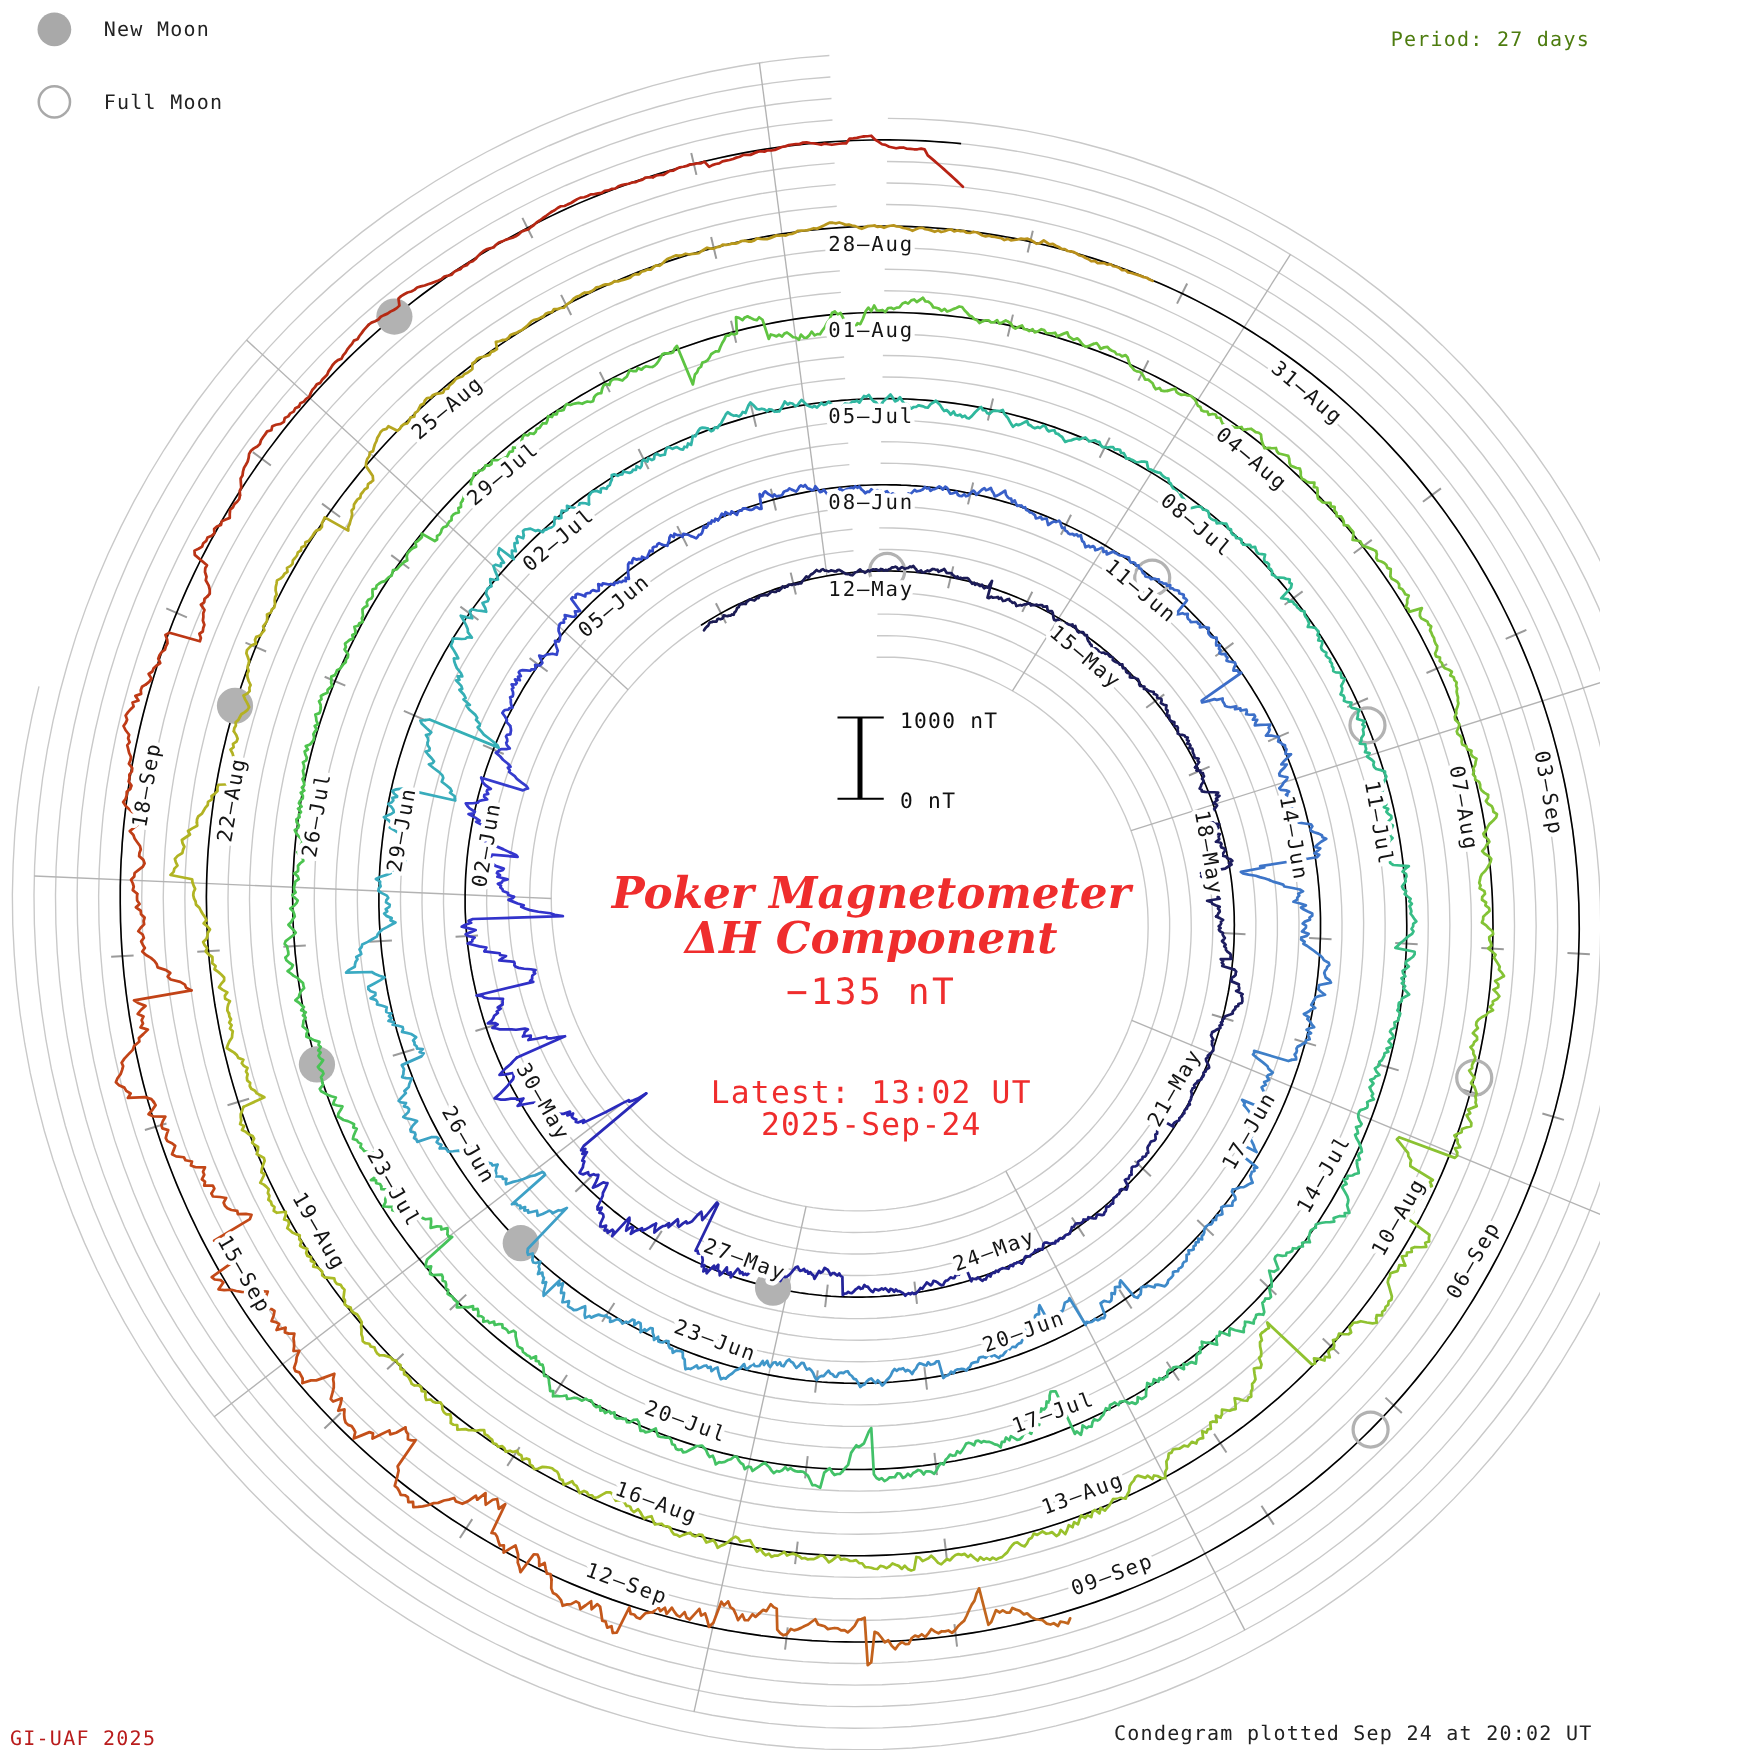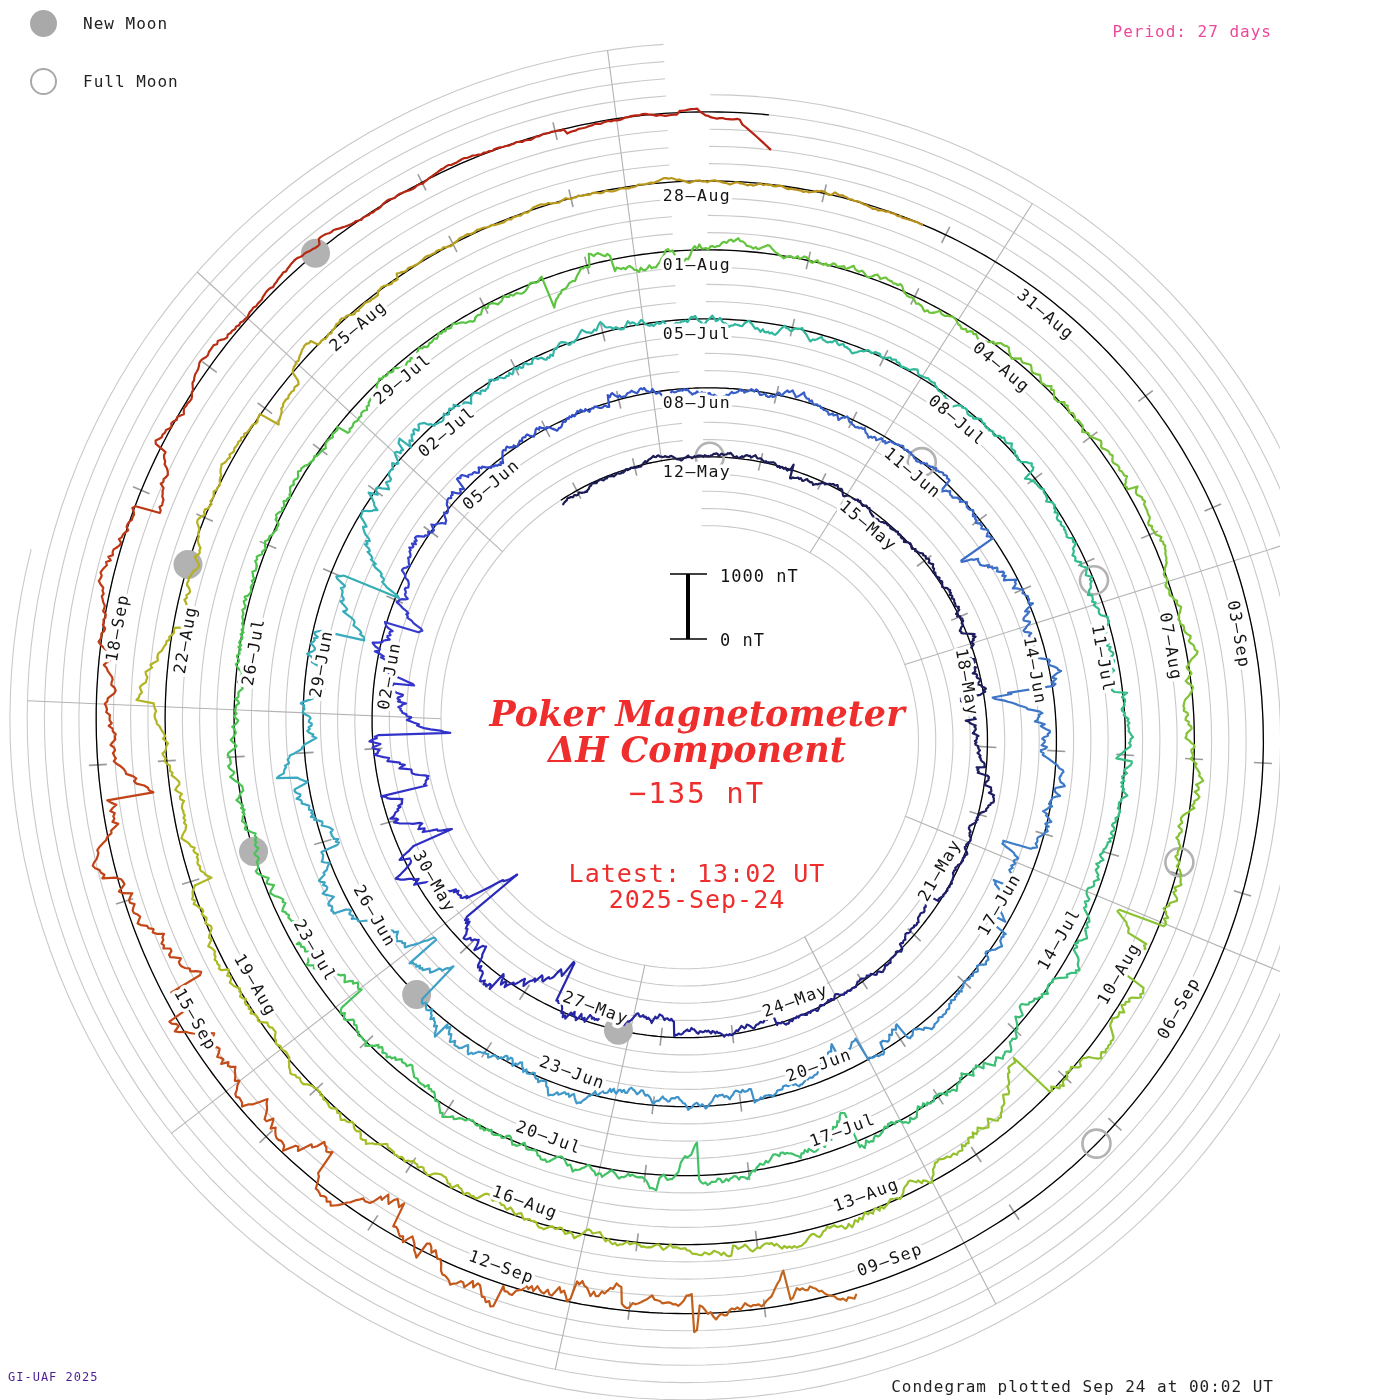--- a/index.html
+++ b/index.html
@@ -1,26 +1,26 @@
 <!DOCTYPE html>
 <html><head>
 <meta charset="utf-8">
 <style>
   html,body{margin:0;padding:0;background:#fff;}
   #stage{position:relative;width:1280px;height:1400px;background:#ffffff;overflow:hidden;
          font-family:"DejaVu Sans Mono", monospace;}
-  .corner-text{position:absolute;font-size:15px;color:#ec4899;letter-spacing:1px;white-space:nowrap;}
+  .corner-text{position:absolute;font-size:15px;color:#4d7c0f;letter-spacing:1px;white-space:nowrap;}
   #legend{position:absolute;left:30px;top:6px;}
   .legend-row{display:flex;align-items:center;height:34px;margin-bottom:24px;}
   .legend-swatch{width:27px;height:27px;border-radius:50%;margin-right:26px;}
   .swatch-filled{background:#a9a9a9;}
   .swatch-open{background:#fff;border:2px solid #a9a9a9;box-sizing:border-box;}
   .legend-label{font-size:16px;color:#222;letter-spacing:1px;}
   #period-label{right:8px;top:22px;font-size:16px;}
-  #credit-label{left:8px;bottom:16px;color:#4c1d95;font-size:12px;}
+  #credit-label{left:8px;bottom:0;color:#b91c1c;font-size:16px;}
   #plotted-label{right:6px;bottom:4px;color:#222;font-size:16px;}
   svg{position:absolute;left:0;top:0;}
   .ctr-title{font-family:"DejaVu Serif", serif;font-style:italic;font-weight:600;
              fill:#ef2d2d;font-size:35px;}
   .ctr-value{fill:#ef2d2d;font-size:29px;letter-spacing:2px;font-family:"DejaVu Sans Mono",monospace;}
   .ctr-latest{fill:#ef2d2d;font-size:25px;letter-spacing:1px;font-family:"DejaVu Sans Mono",monospace;}
   .sb-label{fill:#111;font-size:17px;letter-spacing:1px;font-family:"DejaVu Sans Mono",monospace;}
   .date-label{font-family:"DejaVu Sans Mono",monospace;font-size:16.5px;letter-spacing:1.5px;
               fill:#141414;paint-order:stroke;stroke:#ffffff;stroke-width:7px;stroke-linejoin:round;}
 </style>
@@ -35,21 +35,21 @@
       <span class="legend-label">New Moon</span>
     </div>
     <div class="legend-row">
       <span class="legend-swatch swatch-open"></span>
       <span class="legend-label">Full Moon</span>
     </div>
   </div>
 
   <div id="period-label" class="corner-text">Period: 27 days</div>
   <div id="credit-label" class="corner-text">GI-UAF 2025</div>
-  <div id="plotted-label" class="corner-text">Condegram plotted Sep 24 at 00:02 UT</div>
+  <div id="plotted-label" class="corner-text">Condegram plotted Sep 24 at 20:02 UT</div>
 
   <svg id="condegram" width="1400" height="1400" viewBox="0 0 1400 1400">
     <g id="g-grid">
         <path d="M701.3 525.8 L708.4 525.7 L715.6 525.8 L722.7 526.2 L729.9 526.9 L737.0 527.8 L744.2 528.9 L751.3 530.3 L758.3 532.0 L765.3 533.9 L772.2 536.0 L779.1 538.4 L785.9 541.0 L792.6 543.9 L799.3 547.0 L805.8 550.4 L812.2 554.0 L818.5 557.8 L824.6 561.8 L830.7 566.1 L836.6 570.6 L842.3 575.3 L847.9 580.2 L853.3 585.2 L858.6 590.5 L863.6 596.0 L868.5 601.7 L873.2 607.5 L877.7 613.6 L882.0 619.7 L886.0 626.1 L889.9 632.6 L893.5 639.2 L896.9 646.0 L900.1 652.8 L903.0 659.9 L905.7 667.0 L908.2 674.2 L910.4 681.5 L912.3 688.9 L914.0 696.4 L915.4 704.0 L916.6 711.6 L917.4 719.2 L918.1 726.9 L918.4 734.6 L918.5 742.4 L918.3 750.1 L917.9 757.9 L917.1 765.7 L916.1 773.4 L914.9 781.1 L913.3 788.8 L911.5 796.4 L909.4 804.0 L907.1 811.5 L904.4 818.9 L901.6 826.3 L898.4 833.5 L895.0 840.7 L891.4 847.7 L887.5 854.6 L883.3 861.4 L878.9 868.1 L874.3 874.6 L869.4 880.9 L864.3 887.1 L859.0 893.1 L853.5 899.0 L847.7 904.6 L841.8 910.1 L835.6 915.3 L829.3 920.4 L822.8 925.2 L816.1 929.8 L809.2 934.2 L802.2 938.3 L795.0 942.2 L787.7 945.8 L780.3 949.2 L772.7 952.4 L765.0 955.2 L757.2 957.8 L749.3 960.2 L741.3 962.2 L733.2 964.0 L725.1 965.5 L716.9 966.7 L708.6 967.7 L700.3 968.3 L692.0 968.7 L683.7 968.7 L675.3 968.5 L666.9 968.0 L658.6 967.2 L650.3 966.1 L642.0 964.7 L633.7 963.0 L625.5 961.0 L617.4 958.7 L609.3 956.1 L601.3 953.3 L593.4 950.2 L585.6 946.8 L577.9 943.1 L570.4 939.1 L562.9 934.9 L555.6 930.4 L548.5 925.7 L541.5 920.6 L534.7 915.4 L528.1 909.9 L521.6 904.2 L515.4 898.2 L509.3 892.0 L503.5 885.6 L497.9 879.0 L492.5 872.2 L487.3 865.1 L482.4 857.9 L477.7 850.5 L473.3 843.0 L469.2 835.3 L465.3 827.4 L461.6 819.4 L458.3 811.3 L455.2 803.0 L452.5 794.6 L450.0 786.1 L447.8 777.5 L445.9 768.9 L444.3 760.1 L443.1 751.3 L442.1 742.5 L441.4 733.6 L441.1 724.6 L441.0 715.7 L441.3 706.7 L441.9 697.8 L442.8 688.8 L444.0 679.9 L445.5 671.0 L447.4 662.2 L449.5 653.4 L452.0 644.7 L454.8 636.0 L457.8 627.5 L461.2 619.1 L464.9 610.7 L468.9 602.5 L473.1 594.4 L477.7 586.5 L482.5 578.7 L487.6 571.1 L493.0 563.6 L498.6 556.3 L504.5 549.3 L510.7 542.4 L517.1 535.7 L523.7 529.3 L530.6 523.0 L537.7 517.0 L545.0 511.3 L552.5 505.8 L560.2 500.6 L568.1 495.6 L576.2 490.9 L584.5 486.5 L592.9 482.4 L601.5 478.5 L610.2 475.0 L619.0 471.7 L628.0 468.8 L637.1 466.2 L646.2 463.9 L655.5 461.9 L664.8 460.2 L674.2 458.9 L683.7 457.9 " fill="none" stroke="#c9c9c9" stroke-width="1.1"></path>
         <path d="M701.6 508.6 L709.4 508.5 L717.1 508.7 L724.9 509.1 L732.7 509.9 L740.4 510.9 L748.1 512.1 L755.8 513.7 L763.4 515.5 L771.0 517.6 L778.5 519.9 L785.9 522.6 L793.3 525.4 L800.5 528.6 L807.7 532.0 L814.7 535.6 L821.6 539.5 L828.4 543.7 L835.1 548.1 L841.6 552.7 L847.9 557.6 L854.1 562.7 L860.1 568.0 L866.0 573.5 L871.6 579.3 L877.1 585.2 L882.3 591.4 L887.4 597.7 L892.2 604.2 L896.8 610.9 L901.2 617.8 L905.3 624.8 L909.2 632.0 L912.8 639.3 L916.2 646.7 L919.4 654.3 L922.2 662.0 L924.8 669.8 L927.2 677.7 L929.2 685.7 L931.0 693.8 L932.5 701.9 L933.7 710.1 L934.7 718.4 L935.3 726.7 L935.7 735.0 L935.7 743.3 L935.5 751.7 L935.0 760.1 L934.2 768.4 L933.1 776.7 L931.7 785.0 L930.0 793.3 L928.0 801.5 L925.7 809.6 L923.1 817.7 L920.3 825.7 L917.2 833.6 L913.8 841.4 L910.1 849.1 L906.1 856.6 L901.9 864.1 L897.4 871.4 L892.7 878.5 L887.6 885.5 L882.4 892.3 L876.9 898.9 L871.2 905.4 L865.2 911.6 L859.0 917.7 L852.6 923.5 L846.0 929.1 L839.2 934.5 L832.1 939.7 L824.9 944.6 L817.5 949.3 L810.0 953.7 L802.3 957.8 L794.4 961.7 L786.4 965.4 L778.3 968.7 L770.0 971.8 L761.6 974.5 L753.1 977.0 L744.5 979.2 L735.9 981.1 L727.1 982.7 L718.3 983.9 L709.5 984.9 L700.6 985.6 L691.6 985.9 L682.7 986.0 L673.7 985.7 L664.8 985.1 L655.8 984.2 L646.9 983.0 L638.0 981.5 L629.2 979.6 L620.4 977.5 L611.7 975.0 L603.0 972.2 L594.5 969.2 L586.1 965.8 L577.7 962.1 L569.5 958.1 L561.4 953.9 L553.5 949.3 L545.7 944.5 L538.1 939.4 L530.6 934.0 L523.3 928.4 L516.3 922.5 L509.4 916.3 L502.7 909.9 L496.3 903.3 L490.0 896.4 L484.0 889.3 L478.3 882.0 L472.8 874.5 L467.6 866.8 L462.6 858.9 L457.9 850.8 L453.5 842.5 L449.4 834.1 L445.5 825.5 L442.0 816.8 L438.7 808.0 L435.8 799.0 L433.2 789.9 L430.9 780.8 L428.9 771.5 L427.2 762.2 L425.9 752.8 L424.9 743.3 L424.2 733.8 L423.8 724.3 L423.8 714.7 L424.1 705.2 L424.8 695.6 L425.8 686.1 L427.1 676.6 L428.7 667.1 L430.7 657.7 L433.1 648.3 L435.7 639.0 L438.7 629.8 L442.0 620.7 L445.6 611.7 L449.6 602.8 L453.8 594.1 L458.4 585.5 L463.2 577.0 L468.4 568.7 L473.9 560.6 L479.6 552.7 L485.6 545.0 L492.0 537.5 L498.5 530.1 L505.4 523.1 L512.5 516.2 L519.8 509.6 L527.4 503.2 L535.2 497.1 L543.2 491.3 L551.4 485.8 L559.8 480.5 L568.4 475.5 L577.2 470.8 L586.2 466.5 L595.3 462.4 L604.6 458.6 L614.0 455.2 L623.6 452.1 L633.2 449.4 L643.0 446.9 L652.9 444.8 L662.8 443.1 L672.8 441.7 L682.8 440.6 " fill="none" stroke="#c9c9c9" stroke-width="1.1"></path>
         <path d="M702.0 491.3 L710.3 491.3 L718.7 491.5 L727.1 492.0 L735.4 492.8 L743.7 493.9 L752.0 495.3 L760.3 497.0 L768.5 499.0 L776.6 501.3 L784.7 503.9 L792.7 506.7 L800.6 509.8 L808.4 513.2 L816.1 516.9 L823.6 520.9 L831.1 525.1 L838.4 529.6 L845.5 534.3 L852.5 539.4 L859.3 544.6 L865.9 550.1 L872.4 555.8 L878.6 561.8 L884.7 568.0 L890.5 574.4 L896.1 581.0 L901.5 587.8 L906.7 594.9 L911.6 602.1 L916.3 609.5 L920.7 617.0 L924.8 624.7 L928.7 632.6 L932.4 640.6 L935.7 648.7 L938.8 657.0 L941.5 665.4 L944.0 673.9 L946.2 682.5 L948.1 691.1 L949.7 699.9 L950.9 708.7 L951.9 717.5 L952.6 726.4 L952.9 735.4 L953.0 744.3 L952.7 753.3 L952.1 762.2 L951.2 771.2 L950.0 780.1 L948.5 789.0 L946.6 797.8 L944.5 806.6 L942.0 815.3 L939.2 824.0 L936.2 832.5 L932.8 840.9 L929.1 849.3 L925.1 857.5 L920.9 865.6 L916.3 873.5 L911.5 881.3 L906.4 888.9 L901.0 896.4 L895.4 903.7 L889.5 910.7 L883.3 917.6 L876.9 924.3 L870.3 930.7 L863.4 937.0 L856.3 943.0 L849.0 948.7 L841.5 954.2 L833.8 959.4 L825.9 964.4 L817.8 969.1 L809.5 973.5 L801.1 977.6 L792.5 981.5 L783.8 985.0 L775.0 988.3 L766.0 991.2 L756.9 993.8 L747.8 996.1 L738.5 998.1 L729.2 999.8 L719.8 1001.1 L710.3 1002.1 L700.8 1002.8 L691.3 1003.2 L681.7 1003.2 L672.2 1002.9 L662.6 1002.2 L653.1 1001.2 L643.6 999.9 L634.1 998.3 L624.7 996.3 L615.3 993.9 L606.0 991.3 L596.8 988.3 L587.7 985.0 L578.7 981.4 L569.8 977.4 L561.1 973.2 L552.5 968.6 L544.0 963.8 L535.7 958.6 L527.6 953.1 L519.7 947.4 L512.0 941.4 L504.5 935.0 L497.1 928.5 L490.1 921.6 L483.2 914.5 L476.6 907.2 L470.2 899.6 L464.1 891.8 L458.3 883.8 L452.8 875.6 L447.5 867.2 L442.5 858.6 L437.8 849.8 L433.5 840.8 L429.4 831.7 L425.6 822.4 L422.2 813.0 L419.1 803.4 L416.4 793.8 L413.9 784.0 L411.8 774.1 L410.1 764.2 L408.7 754.2 L407.6 744.2 L406.9 734.1 L406.6 723.9 L406.6 713.8 L407.0 703.6 L407.7 693.4 L408.7 683.3 L410.2 673.2 L412.0 663.1 L414.1 653.1 L416.6 643.2 L419.4 633.3 L422.6 623.6 L426.1 613.9 L430.0 604.4 L434.2 594.9 L438.7 585.7 L443.6 576.5 L448.8 567.6 L454.3 558.8 L460.1 550.2 L466.2 541.8 L472.7 533.6 L479.4 525.6 L486.4 517.9 L493.6 510.4 L501.2 503.1 L509.0 496.1 L517.0 489.4 L525.3 483.0 L533.8 476.8 L542.6 470.9 L551.5 465.4 L560.7 460.1 L570.0 455.2 L579.5 450.6 L589.2 446.3 L599.1 442.3 L609.1 438.7 L619.2 435.4 L629.4 432.5 L639.8 430.0 L650.2 427.8 L660.7 426.0 L671.3 424.5 L682.0 423.4 " fill="none" stroke="#c9c9c9" stroke-width="1.1"></path>
         <path d="M702.4 474.1 L711.3 474.0 L720.3 474.3 L729.2 474.9 L738.2 475.8 L747.1 477.0 L756.0 478.5 L764.8 480.4 L773.6 482.5 L782.3 485.0 L791.0 487.8 L799.5 490.8 L807.9 494.2 L816.3 497.9 L824.5 501.9 L832.6 506.1 L840.5 510.7 L848.3 515.5 L855.9 520.6 L863.4 526.0 L870.7 531.6 L877.7 537.5 L884.6 543.7 L891.3 550.1 L897.7 556.7 L904.0 563.6 L910.0 570.7 L915.7 578.0 L921.2 585.5 L926.4 593.2 L931.4 601.1 L936.1 609.2 L940.5 617.5 L944.6 625.9 L948.5 634.5 L952.0 643.2 L955.3 652.0 L958.2 661.0 L960.8 670.1 L963.1 679.2 L965.1 688.5 L966.8 697.8 L968.1 707.2 L969.1 716.7 L969.8 726.2 L970.2 735.7 L970.2 745.3 L969.9 754.8 L969.2 764.4 L968.2 773.9 L966.9 783.4 L965.3 792.9 L963.3 802.3 L960.9 811.7 L958.3 821.0 L955.3 830.2 L952.0 839.3 L948.4 848.3 L944.4 857.2 L940.2 865.9 L935.6 874.5 L930.8 883.0 L925.6 891.3 L920.1 899.4 L914.4 907.3 L908.4 915.0 L902.0 922.5 L895.5 929.9 L888.6 936.9 L881.5 943.8 L874.2 950.4 L866.6 956.8 L858.8 962.9 L850.8 968.7 L842.6 974.2 L834.2 979.5 L825.6 984.5 L816.8 989.2 L807.8 993.5 L798.7 997.6 L789.4 1001.4 L780.0 1004.8 L770.4 1007.9 L760.8 1010.6 L751.0 1013.1 L741.1 1015.2 L731.2 1016.9 L721.2 1018.3 L711.2 1019.4 L701.1 1020.1 L690.9 1020.4 L680.8 1020.4 L670.6 1020.0 L660.4 1019.3 L650.3 1018.3 L640.2 1016.8 L630.1 1015.0 L620.1 1012.9 L610.2 1010.4 L600.3 1007.6 L590.6 1004.4 L580.9 1000.9 L571.4 997.0 L561.9 992.8 L552.7 988.3 L543.5 983.4 L534.6 978.2 L525.8 972.7 L517.2 966.9 L508.8 960.8 L500.6 954.3 L492.6 947.6 L484.9 940.6 L477.4 933.4 L470.1 925.8 L463.1 918.0 L456.4 910.0 L450.0 901.7 L443.8 893.2 L437.9 884.4 L432.4 875.5 L427.1 866.3 L422.2 857.0 L417.6 847.5 L413.3 837.8 L409.3 827.9 L405.7 817.9 L402.4 807.8 L399.5 797.6 L397.0 787.2 L394.8 776.8 L393.0 766.3 L391.5 755.7 L390.4 745.0 L389.7 734.3 L389.3 723.6 L389.4 712.8 L389.8 702.0 L390.6 691.3 L391.7 680.6 L393.3 669.9 L395.2 659.2 L397.4 648.6 L400.1 638.1 L403.1 627.7 L406.5 617.3 L410.3 607.1 L414.4 597.0 L418.9 587.1 L423.7 577.3 L428.9 567.6 L434.4 558.1 L440.2 548.9 L446.4 539.8 L452.9 530.9 L459.7 522.3 L466.8 513.8 L474.2 505.7 L481.9 497.7 L489.9 490.1 L498.2 482.7 L506.7 475.6 L515.5 468.8 L524.5 462.3 L533.7 456.1 L543.2 450.3 L552.9 444.7 L562.8 439.5 L572.8 434.7 L583.1 430.1 L593.5 426.0 L604.1 422.2 L614.8 418.8 L625.6 415.7 L636.5 413.0 L647.6 410.7 L658.7 408.8 L669.9 407.3 L681.2 406.2 " fill="none" stroke="#c9c9c9" stroke-width="1.1"></path>
         <path d="M702.7 456.8 L712.3 456.8 L721.8 457.1 L731.4 457.8 L740.9 458.8 L750.4 460.1 L759.9 461.7 L769.3 463.7 L778.7 466.1 L788.0 468.7 L797.2 471.7 L806.3 475.0 L815.3 478.6 L824.2 482.6 L832.9 486.8 L841.5 491.4 L850.0 496.2 L858.3 501.4 L866.4 506.9 L874.3 512.6 L882.0 518.6 L889.5 525.0 L896.9 531.5 L903.9 538.4 L910.8 545.5 L917.4 552.8 L923.8 560.4 L929.9 568.2 L935.7 576.2 L941.2 584.4 L946.5 592.8 L951.5 601.4 L956.2 610.2 L960.5 619.2 L964.6 628.3 L968.4 637.6 L971.8 647.0 L974.9 656.6 L977.6 666.2 L980.1 676.0 L982.2 685.9 L983.9 695.8 L985.3 705.8 L986.4 715.8 L987.1 725.9 L987.4 736.1 L987.4 746.2 L987.0 756.4 L986.3 766.6 L985.3 776.7 L983.8 786.8 L982.0 796.9 L979.9 806.9 L977.4 816.8 L974.6 826.7 L971.4 836.4 L967.9 846.1 L964.0 855.6 L959.8 865.1 L955.3 874.3 L950.4 883.5 L945.2 892.4 L939.7 901.2 L933.9 909.8 L927.8 918.2 L921.3 926.4 L914.6 934.4 L907.6 942.1 L900.4 949.6 L892.8 956.9 L885.0 963.9 L877.0 970.6 L868.7 977.0 L860.2 983.2 L851.4 989.1 L842.5 994.6 L833.3 999.9 L824.0 1004.8 L814.5 1009.4 L804.8 1013.7 L794.9 1017.7 L784.9 1021.3 L774.8 1024.6 L764.6 1027.5 L754.2 1030.0 L743.8 1032.2 L733.3 1034.0 L722.7 1035.5 L712.0 1036.6 L701.3 1037.3 L690.6 1037.7 L679.8 1037.6 L669.0 1037.2 L658.3 1036.4 L647.6 1035.3 L636.9 1033.7 L626.2 1031.8 L615.6 1029.6 L605.1 1026.9 L594.7 1023.9 L584.3 1020.5 L574.1 1016.7 L564.0 1012.6 L554.1 1008.1 L544.3 1003.3 L534.6 998.1 L525.1 992.6 L515.9 986.8 L506.8 980.6 L497.9 974.1 L489.3 967.3 L480.8 960.2 L472.7 952.8 L464.7 945.1 L457.1 937.1 L449.7 928.8 L442.6 920.3 L435.8 911.5 L429.3 902.5 L423.1 893.3 L417.3 883.8 L411.7 874.1 L406.5 864.2 L401.7 854.2 L397.1 843.9 L393.0 833.5 L389.2 822.9 L385.8 812.2 L382.7 801.4 L380.0 790.5 L377.7 779.4 L375.8 768.3 L374.3 757.1 L373.2 745.8 L372.4 734.5 L372.1 723.2 L372.1 711.8 L372.6 700.5 L373.4 689.1 L374.7 677.8 L376.3 666.5 L378.4 655.3 L380.8 644.1 L383.6 633.0 L386.8 622.0 L390.4 611.1 L394.4 600.3 L398.8 589.7 L403.5 579.2 L408.6 568.8 L414.1 558.7 L419.9 548.7 L426.1 538.9 L432.6 529.3 L439.5 520.0 L446.7 510.9 L454.2 502.0 L462.1 493.4 L470.2 485.1 L478.6 477.0 L487.4 469.3 L496.4 461.8 L505.6 454.6 L515.1 447.8 L524.9 441.3 L534.9 435.1 L545.1 429.3 L555.5 423.9 L566.2 418.8 L577.0 414.0 L587.9 409.7 L599.1 405.7 L610.4 402.1 L621.8 398.9 L633.3 396.1 L644.9 393.7 L656.7 391.7 L668.5 390.1 L680.3 388.9 " fill="none" stroke="#c9c9c9" stroke-width="1.1"></path>
         <path d="M703.1 439.6 L713.2 439.6 L723.4 440.0 L733.6 440.7 L743.7 441.7 L753.8 443.2 L763.9 445.0 L773.9 447.1 L783.8 449.6 L793.7 452.4 L803.4 455.6 L813.1 459.1 L822.6 463.0 L832.1 467.2 L841.3 471.7 L850.5 476.6 L859.4 481.8 L868.2 487.3 L876.8 493.1 L885.2 499.2 L893.4 505.7 L901.4 512.4 L909.1 519.4 L916.6 526.6 L923.9 534.2 L930.9 542.0 L937.6 550.0 L944.0 558.3 L950.2 566.8 L956.1 575.6 L961.6 584.5 L966.9 593.7 L971.8 603.0 L976.4 612.5 L980.7 622.2 L984.7 632.1 L988.3 642.1 L991.6 652.2 L994.5 662.4 L997.0 672.8 L999.2 683.2 L1001.0 693.7 L1002.5 704.3 L1003.6 715.0 L1004.3 725.7 L1004.7 736.4 L1004.6 747.2 L1004.2 758.0 L1003.4 768.7 L1002.3 779.4 L1000.7 790.1 L998.8 800.8 L996.6 811.4 L993.9 821.9 L990.9 832.3 L987.5 842.7 L983.7 852.9 L979.6 863.0 L975.1 872.9 L970.3 882.7 L965.1 892.4 L959.6 901.9 L953.8 911.1 L947.6 920.2 L941.1 929.1 L934.3 937.7 L927.2 946.2 L919.8 954.3 L912.1 962.3 L904.1 969.9 L895.8 977.3 L887.3 984.4 L878.5 991.2 L869.5 997.7 L860.3 1003.9 L850.8 1009.7 L841.1 1015.3 L831.2 1020.5 L821.2 1025.3 L810.9 1029.9 L800.5 1034.0 L789.9 1037.8 L779.2 1041.2 L768.4 1044.3 L757.5 1047.0 L746.4 1049.3 L735.3 1051.2 L724.1 1052.7 L712.8 1053.8 L701.5 1054.6 L690.2 1054.9 L678.8 1054.9 L667.5 1054.4 L656.1 1053.6 L644.8 1052.3 L633.5 1050.7 L622.3 1048.6 L611.1 1046.2 L600.0 1043.4 L589.0 1040.2 L578.1 1036.6 L567.3 1032.6 L556.7 1028.2 L546.2 1023.5 L535.8 1018.4 L525.7 1012.9 L515.7 1007.1 L505.9 1000.9 L496.3 994.4 L487.0 987.5 L477.9 980.3 L469.0 972.8 L460.4 964.9 L452.1 956.8 L444.0 948.4 L436.3 939.6 L428.8 930.6 L421.6 921.4 L414.8 911.9 L408.3 902.1 L402.1 892.1 L396.3 881.9 L390.9 871.5 L385.8 860.8 L381.0 850.0 L376.7 839.1 L372.7 827.9 L369.1 816.6 L365.9 805.2 L363.1 793.7 L360.7 782.1 L358.7 770.3 L357.1 758.5 L355.9 746.7 L355.2 734.8 L354.8 722.8 L354.9 710.9 L355.4 698.9 L356.3 687.0 L357.7 675.0 L359.4 663.2 L361.6 651.3 L364.2 639.6 L367.1 627.9 L370.5 616.3 L374.4 604.9 L378.6 593.5 L383.2 582.3 L388.2 571.3 L393.6 560.4 L399.4 549.7 L405.5 539.2 L412.0 529.0 L418.9 518.9 L426.1 509.1 L433.7 499.5 L441.7 490.2 L449.9 481.2 L458.5 472.4 L467.4 464.0 L476.6 455.8 L486.0 448.0 L495.8 440.5 L505.8 433.3 L516.1 426.5 L526.6 420.0 L537.3 413.9 L548.3 408.2 L559.5 402.8 L570.8 397.9 L582.4 393.3 L594.1 389.2 L606.0 385.4 L618.0 382.1 L630.1 379.1 L642.3 376.6 L654.6 374.6 L667.0 372.9 L679.5 371.7 " fill="none" stroke="#c9c9c9" stroke-width="1.1"></path>
         <path d="M703.4 422.3 L714.2 422.4 L725.0 422.8 L735.7 423.6 L746.4 424.7 L757.1 426.3 L767.8 428.2 L778.4 430.4 L788.9 433.1 L799.3 436.1 L809.7 439.5 L819.9 443.3 L830.0 447.4 L839.9 451.9 L849.7 456.7 L859.4 461.9 L868.9 467.4 L878.1 473.2 L887.2 479.4 L896.1 485.9 L904.7 492.7 L913.2 499.8 L921.3 507.2 L929.3 514.9 L936.9 522.9 L944.3 531.2 L951.4 539.7 L958.2 548.5 L964.7 557.5 L970.9 566.7 L976.7 576.2 L982.3 585.9 L987.5 595.8 L992.3 605.8 L996.9 616.1 L1001.0 626.5 L1004.8 637.1 L1008.2 647.8 L1011.3 658.6 L1014.0 669.5 L1016.3 680.6 L1018.2 691.7 L1019.7 702.9 L1020.8 714.2 L1021.6 725.5 L1021.9 736.8 L1021.9 748.2 L1021.4 759.5 L1020.6 770.9 L1019.3 782.2 L1017.7 793.5 L1015.6 804.7 L1013.2 815.9 L1010.4 827.0 L1007.2 838.0 L1003.6 848.9 L999.6 859.7 L995.2 870.3 L990.5 880.8 L985.4 891.2 L979.9 901.3 L974.1 911.3 L967.9 921.1 L961.4 930.7 L954.5 940.0 L947.3 949.1 L939.8 958.0 L931.9 966.6 L923.8 974.9 L915.4 983.0 L906.6 990.7 L897.6 998.2 L888.4 1005.4 L878.9 1012.2 L869.1 1018.7 L859.1 1024.9 L848.9 1030.7 L838.5 1036.1 L827.8 1041.2 L817.0 1046.0 L806.1 1050.3 L794.9 1054.3 L783.6 1057.9 L772.2 1061.1 L760.7 1063.9 L749.1 1066.3 L737.3 1068.3 L725.5 1069.9 L713.7 1071.1 L701.8 1071.8 L689.8 1072.2 L677.9 1072.1 L665.9 1071.6 L654.0 1070.7 L642.0 1069.3 L630.2 1067.6 L618.3 1065.4 L606.6 1062.8 L594.9 1059.9 L583.3 1056.5 L571.9 1052.6 L560.5 1048.4 L549.3 1043.8 L538.3 1038.8 L527.4 1033.4 L516.7 1027.6 L506.2 1021.5 L496.0 1015.0 L485.9 1008.1 L476.1 1000.9 L466.5 993.3 L457.2 985.3 L448.2 977.1 L439.4 968.5 L431.0 959.6 L422.8 950.4 L415.0 941.0 L407.5 931.2 L400.3 921.2 L393.5 910.9 L387.0 900.4 L380.9 889.7 L375.2 878.7 L369.8 867.5 L364.9 856.2 L360.3 844.6 L356.2 832.9 L352.4 821.0 L349.1 809.0 L346.1 796.9 L343.6 784.7 L341.6 772.4 L339.9 760.0 L338.7 747.5 L337.9 735.0 L337.6 722.5 L337.7 709.9 L338.2 697.3 L339.2 684.8 L340.6 672.3 L342.5 659.8 L344.8 647.4 L347.5 635.0 L350.7 622.8 L354.3 610.6 L358.3 598.6 L362.7 586.7 L367.6 575.0 L372.8 563.4 L378.5 552.0 L384.6 540.8 L391.1 529.8 L397.9 519.0 L405.2 508.5 L412.8 498.2 L420.8 488.2 L429.1 478.4 L437.8 468.9 L446.8 459.8 L456.1 450.9 L465.7 442.4 L475.7 434.2 L485.9 426.3 L496.5 418.8 L507.2 411.7 L518.3 404.9 L529.6 398.5 L541.1 392.5 L552.8 386.9 L564.7 381.8 L576.8 377.0 L589.1 372.7 L601.5 368.7 L614.1 365.2 L626.8 362.2 L639.7 359.6 L652.6 357.4 L665.6 355.7 L678.6 354.5 " fill="none" stroke="#c9c9c9" stroke-width="1.1"></path>

